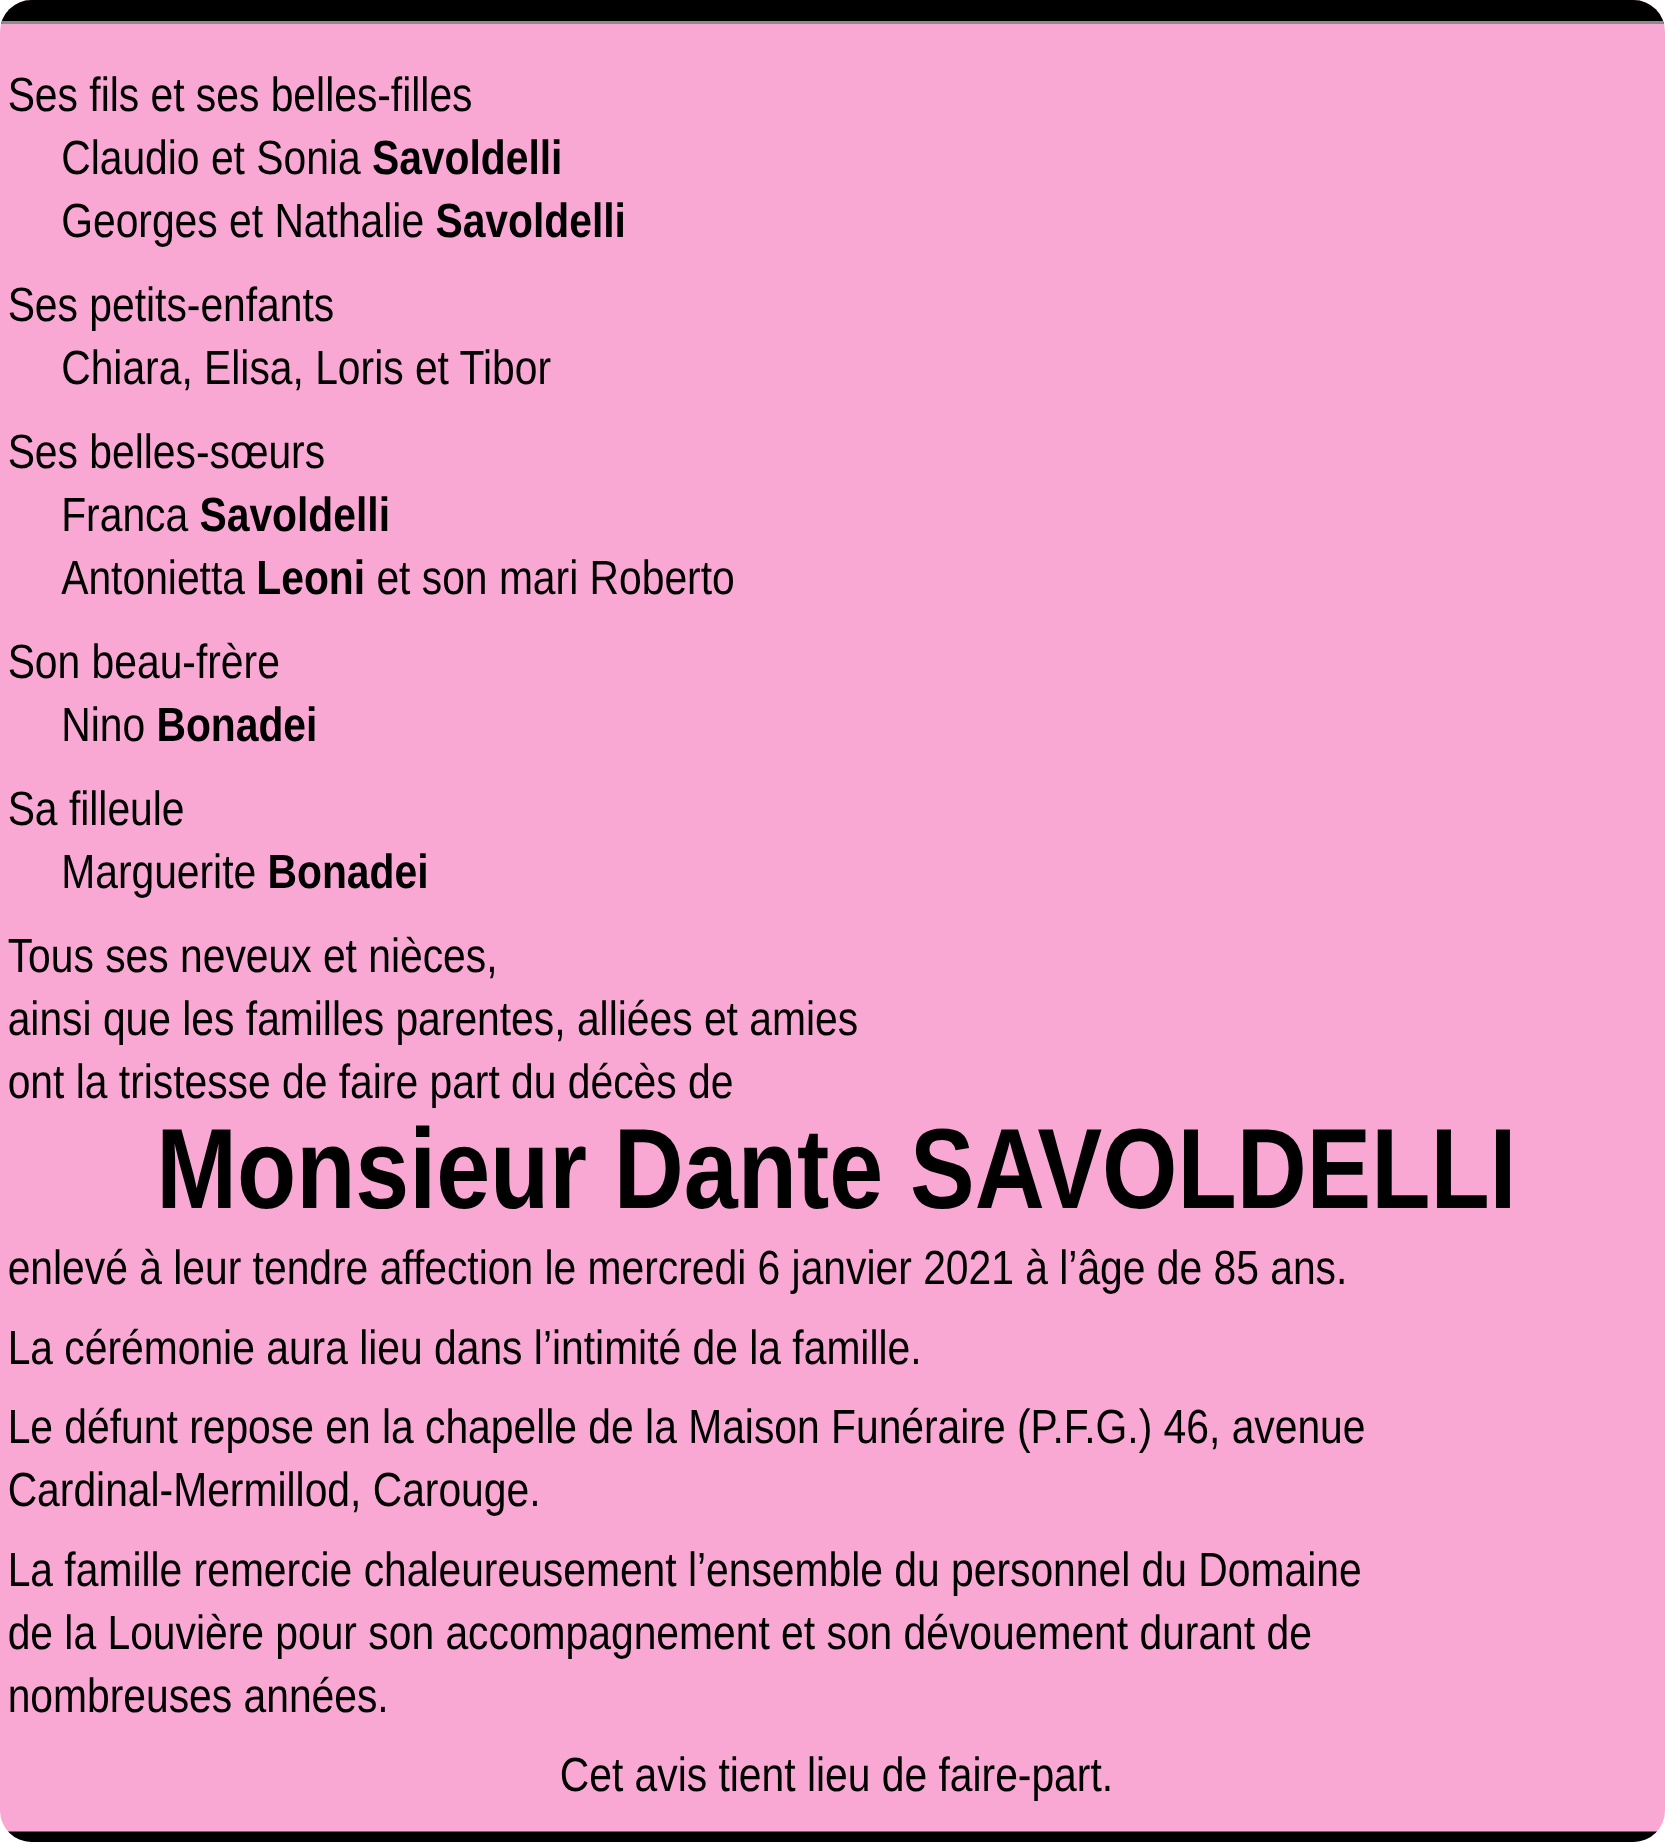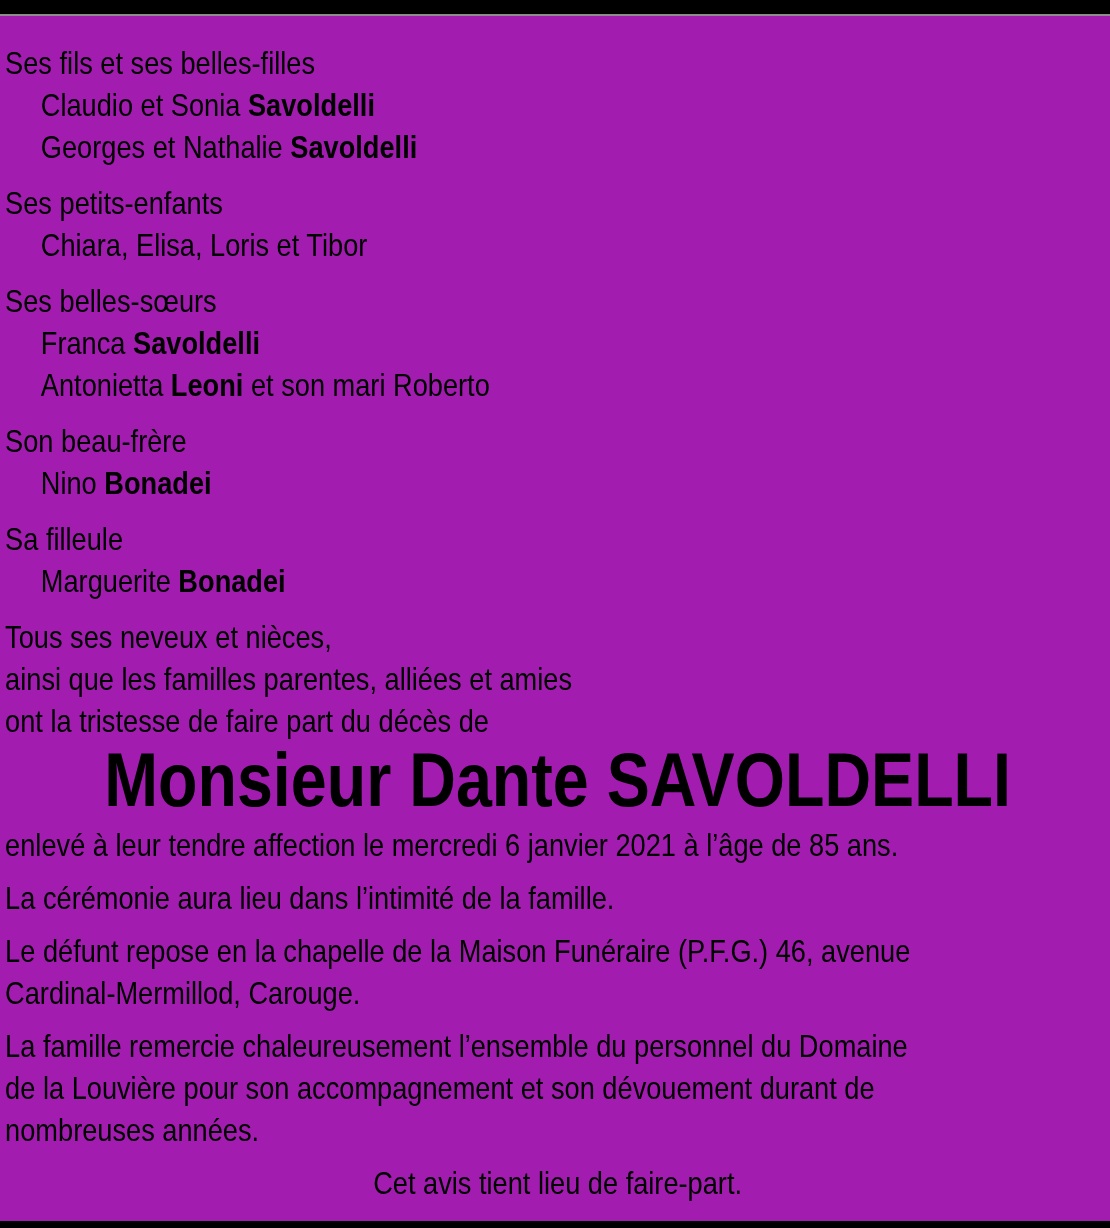--- a/index.html
+++ b/index.html
@@ -1,23 +1,24 @@
 <!DOCTYPE html>
 <html lang="fr"><head>
 <meta charset="utf-8">
 <style>
   html, body { margin: 0; padding: 0; background: #ffffff; }
   .page {
     position: relative;
     width: 1110px;
     height: 1228px;
-    background: #a21caf;
+    background: #f9a8d4;
     overflow: hidden;
     font-family: "Liberation Sans", "DejaVu Sans", sans-serif;
     color: #000000;
+    border-radius: 21px;
   }
   .bar-top {
     height: 14px;
     background: #000000;
     border-bottom: 2px solid #8c8c8c;
   }
   .bar-bottom {
     position: absolute;
     left: 0; right: 0; bottom: 0;
     height: 7px;

